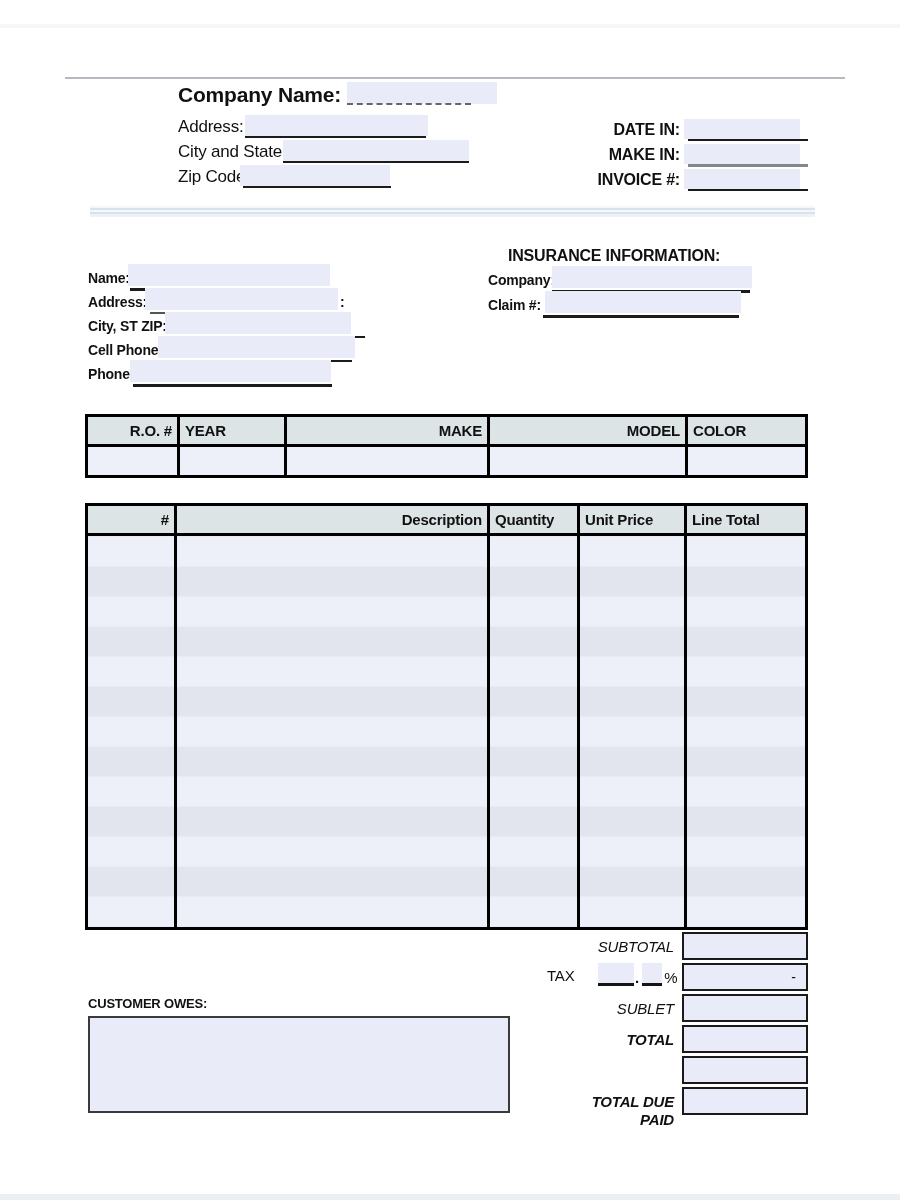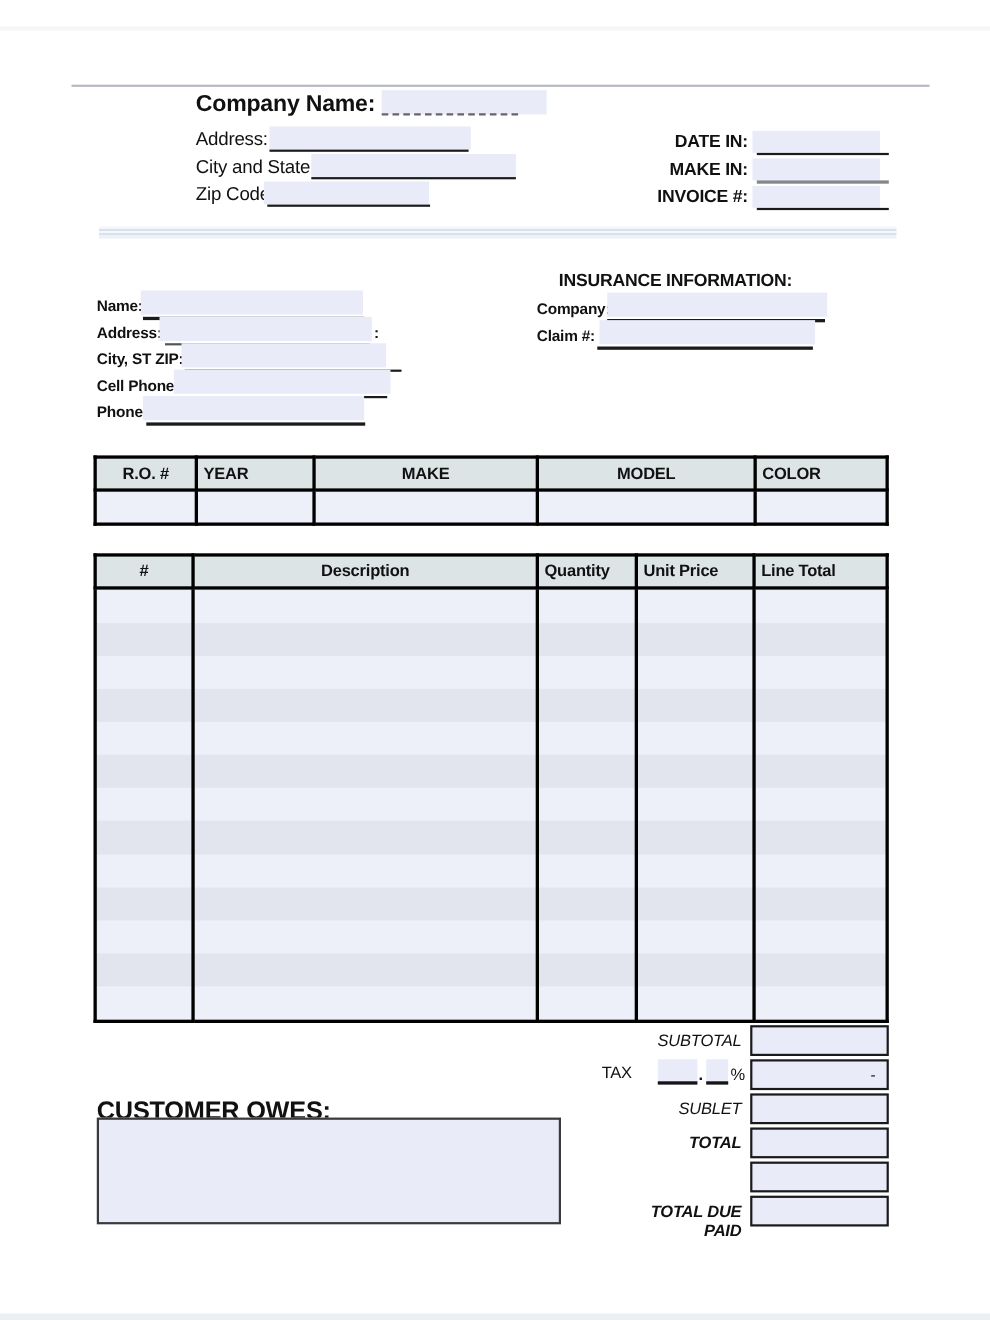--- a/index.html
+++ b/index.html
@@ -28,21 +28,21 @@
   .divider{
     position:absolute;left:90px;top:206px;width:725px;height:11px;
     background:linear-gradient(to bottom,#f3f6fa 0 2px,#d9e1ec 2px 4px,#f5f8fb 4px 6px,#d9e1ec 6px 8px,#eef2f7 8px 11px);
   }
   .toprule{position:absolute;left:65px;top:77px;width:780px;height:2px;background:#b5bac0;}
   .edgestrip{position:absolute;background:#eceff2;}
   
   table.frm{position:absolute;border-collapse:collapse;table-layout:fixed;}
   table.frm th,table.frm td{border:3px solid #000;padding:0 5px;}
   table.frm th{background:#dce4e5;font-size:15px;font-weight:bold;letter-spacing:-0.2px;}
-  table.frm th.l{text-align:center;}
+  table.frm th.l{text-align:right;}
   table.frm th.c{text-align:left;}
   #vehicleTable{left:85px;top:414px;width:720px;}
   #vehicleTable th{height:27px;}
   #vehicleTable td{height:28px;background:#edf0f9;}
   #itemsTable{left:85px;top:503px;width:720px;}
   #itemsTable th{height:27px;}
   #itemsTable td{
     height:391px;vertical-align:top;
     background:repeating-linear-gradient(to bottom,#edf0f9 0 30px,#e2e4ee 30px 60px);
   }
@@ -209,16 +209,16 @@
 
   <div class="sumlbl b" style="top:1031px;">TOTAL</div>
   <div class="valbox" style="top:1025px;"></div>
 
   <div class="sumlbl b" style="top:1111px;">PAID</div>
   <div class="valbox" style="top:1056px;"></div>
 
   <div class="sumlbl b" style="top:1093px;">TOTAL DUE</div>
   <div class="valbox" style="top:1087px;"></div>
 
-  <div class="lbl" style="left:88px;top:996px;font-size:23px;font-weight:bold;">CUSTOMER OWES:</div>
+  <div class="lbl" style="left:88px;top:996px;font-size:13px;font-weight:bold;">CUSTOMER OWES:</div>
   <div class="owesbox"></div>
 
 </div>
 
 </body></html>

